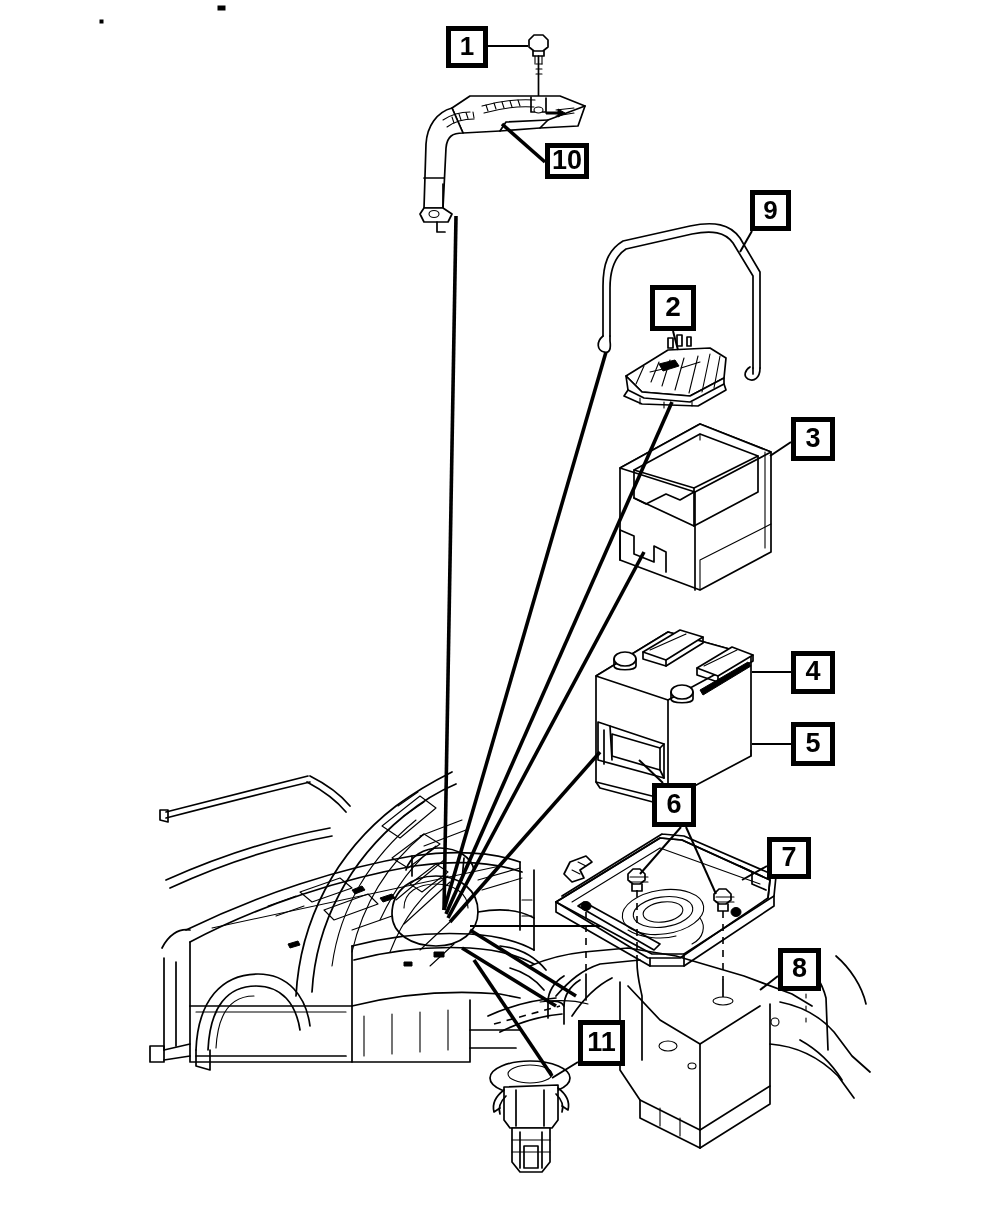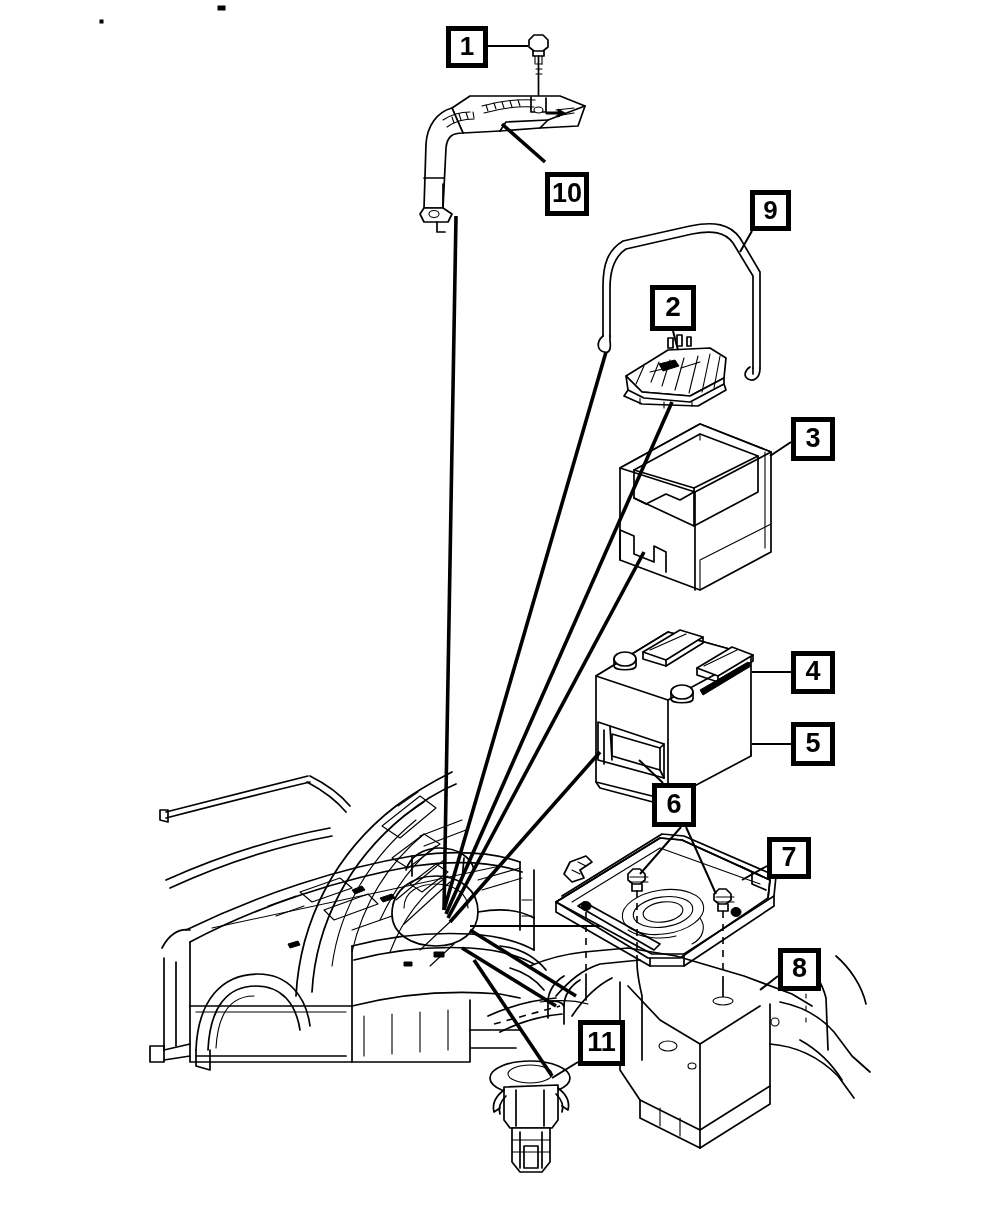--- a/index.html
+++ b/index.html
@@ -446,21 +446,21 @@
   </div>
 
   <div class="callout-box" style="left:778px; top:948px; width:43px; height:43px; font-size:27px;">
     <span>8</span>
   </div>
 
   <div class="callout-box" style="left:750px; top:190px; width:41px; height:41px; font-size:26px;">
     <span>9</span>
   </div>
 
-  <div class="callout-box" style="left:545px; top:143px; width:44px; height:44px; font-size:27px;margin-top:29px;">
+  <div class="callout-box" style="left:545px; top:143px; width:44px; height:36px; font-size:27px;">
     <span>10</span>
   </div>
 
   <div class="callout-box" style="left:578px; top:1020px; width:47px; height:46px; font-size:27px;">
     <span>11</span>
   </div>
 
 </div>
 
 </body></html>

